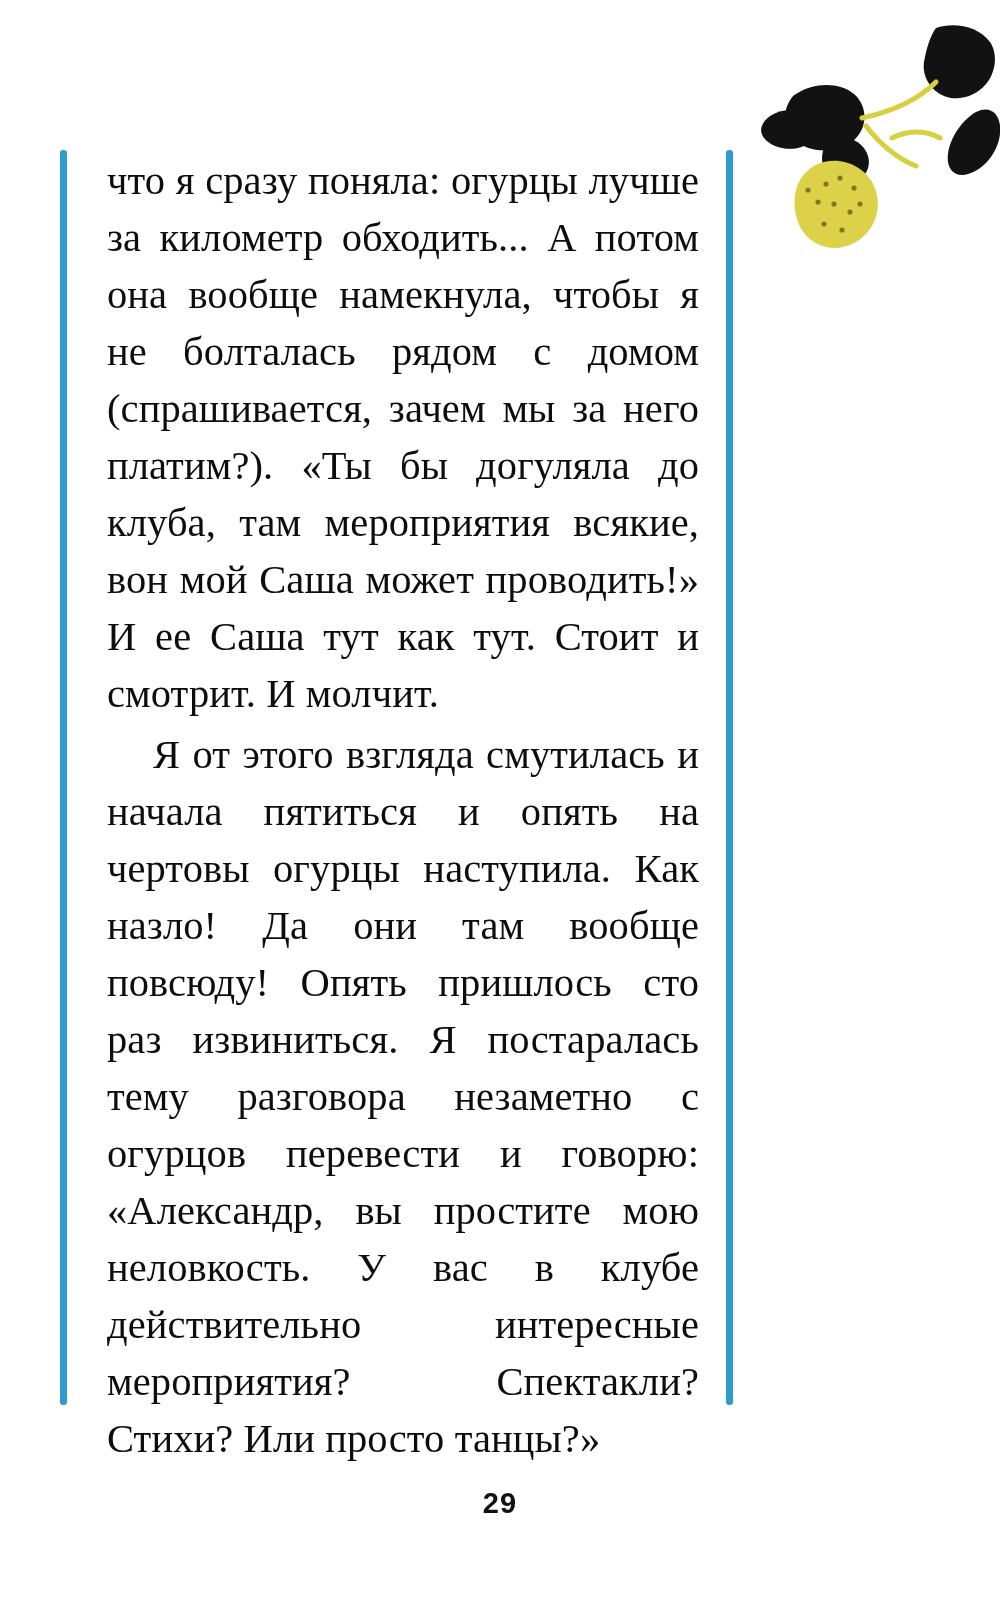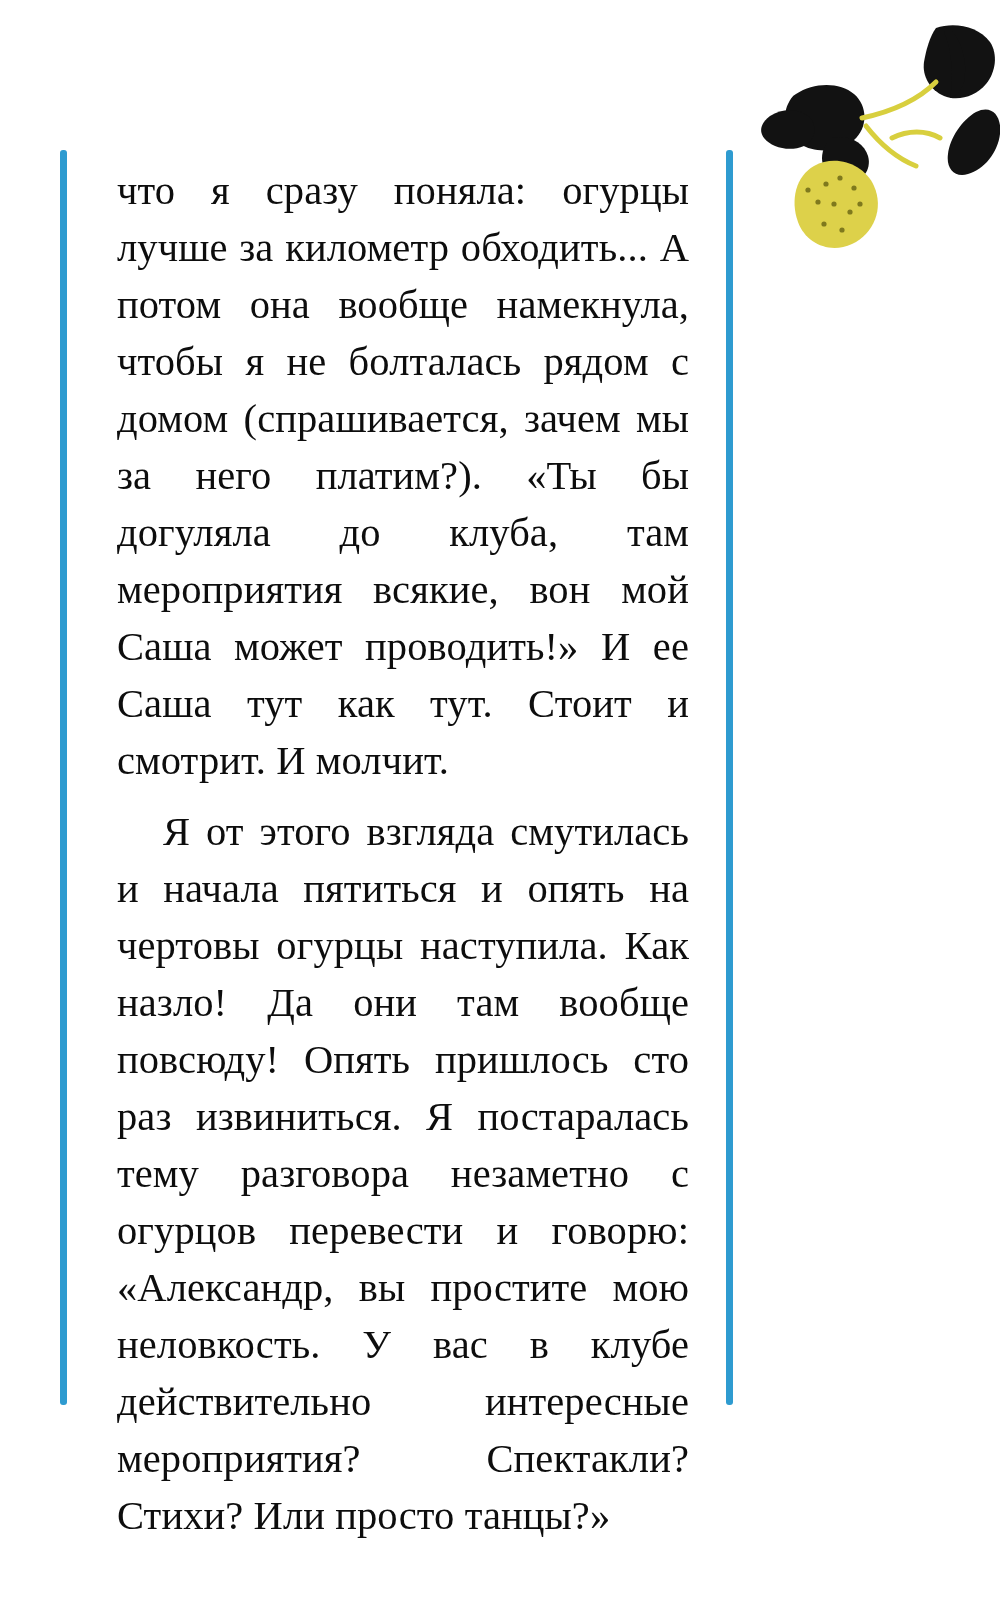--- a/index.html
+++ b/index.html
@@ -39,21 +39,21 @@
   .rule-right { left: 726px; }
 
   .text-column {
     position: absolute;
     left: 103px;
     top: 148px;
     width: 600px;
   }
 
   .para {
-    margin: 14px;
+    margin: 4px;
     color: #0d0d0d;
     font-size: 40.5px;
     line-height: 57px;
     text-align: justify;
     text-justify: inter-word;
     letter-spacing: 0.1px;
     hyphens: manual;
   }
   .para + .para {
     text-indent: 46px;
@@ -115,14 +115,15 @@
   </svg>
 
   <div class="rule rule-left"></div>
   <div class="rule rule-right"></div>
 
   <div class="text-column">
     <p class="para">что я сразу поняла: огурцы лучше за километр обходить... А потом она вообще намекнула, чтобы я не болталась рядом с домом (спрашивается, зачем мы за него платим?). «Ты бы догуляла до клуба, там мероприятия всякие, вон мой Саша может проводить!» И ее Саша тут как тут. Стоит и смотрит. И молчит.</p>
     <p class="para">Я от этого взгляда смутилась и начала пятиться и опять на чертовы огурцы наступила. Как назло! Да они там вообще повсюду! Опять пришлось сто раз извиниться. Я постаралась тему разговора незаметно с огурцов перевести и говорю: «Александр, вы простите мою неловкость. У вас в клубе действительно интересные мероприятия? Спектакли? Стихи? Или просто танцы?»</p>
   </div>
 
+  <div class="folio">29</div>
 
 </div>
 
 </body></html>

